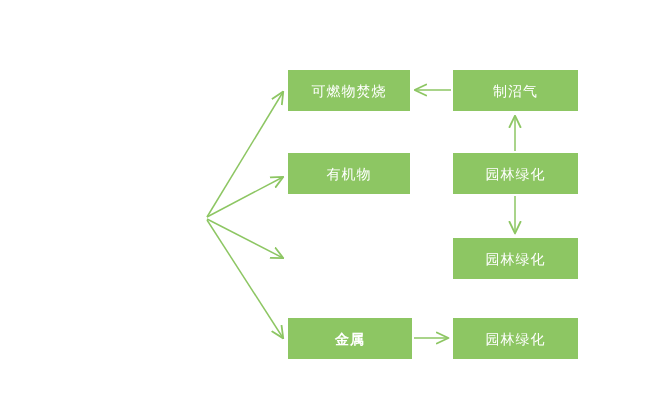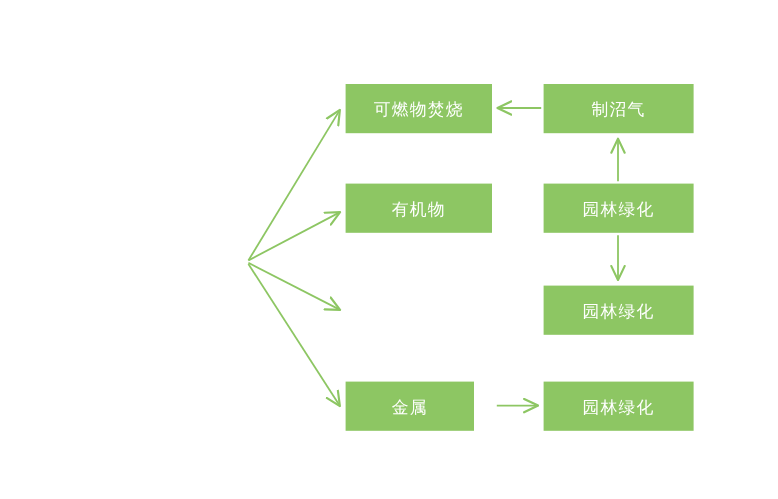--- a/index.html
+++ b/index.html
@@ -44,21 +44,21 @@
     white-space: nowrap;
   }
   
   #node-root      { left: 40px;  top: 197px; width: 166px; height: 41px; }
   #node-burn      { left: 288px; top: 70px;  width: 122px; height: 41px; }
   #node-biogas    { left: 453px; top: 70px;  width: 125px; height: 41px; }
   #node-organic   { left: 288px; top: 153px; width: 122px; height: 41px; text-align: right; }
   #node-biochem   { left: 453px; top: 153px; width: 125px; height: 41px; }
   #node-rubble    { left: 288px; top: 238px; width: 122px; height: 41px; }
   #node-garden    { left: 453px; top: 238px; width: 125px; height: 41px; }
-  #node-metal     { left: 288px; top: 318px; width: 107px; height: 41px; }
+  #node-metal     { left: 288px; top: 318px; width: 124px; height: 41px; font-weight: bold; }
   #node-recycle   { left: 453px; top: 318px; width: 125px; height: 41px; }
 </style>
 </head>
 <body>
 
 <div id="diagram">
 
   <svg id="connectors" viewBox="0 0 648 416" xmlns="http://www.w3.org/2000/svg">
     <defs>
       <marker id="arrowhead" markerWidth="9" markerHeight="9" refX="8" refY="4.5" orient="auto" markerUnits="strokeWidth">

